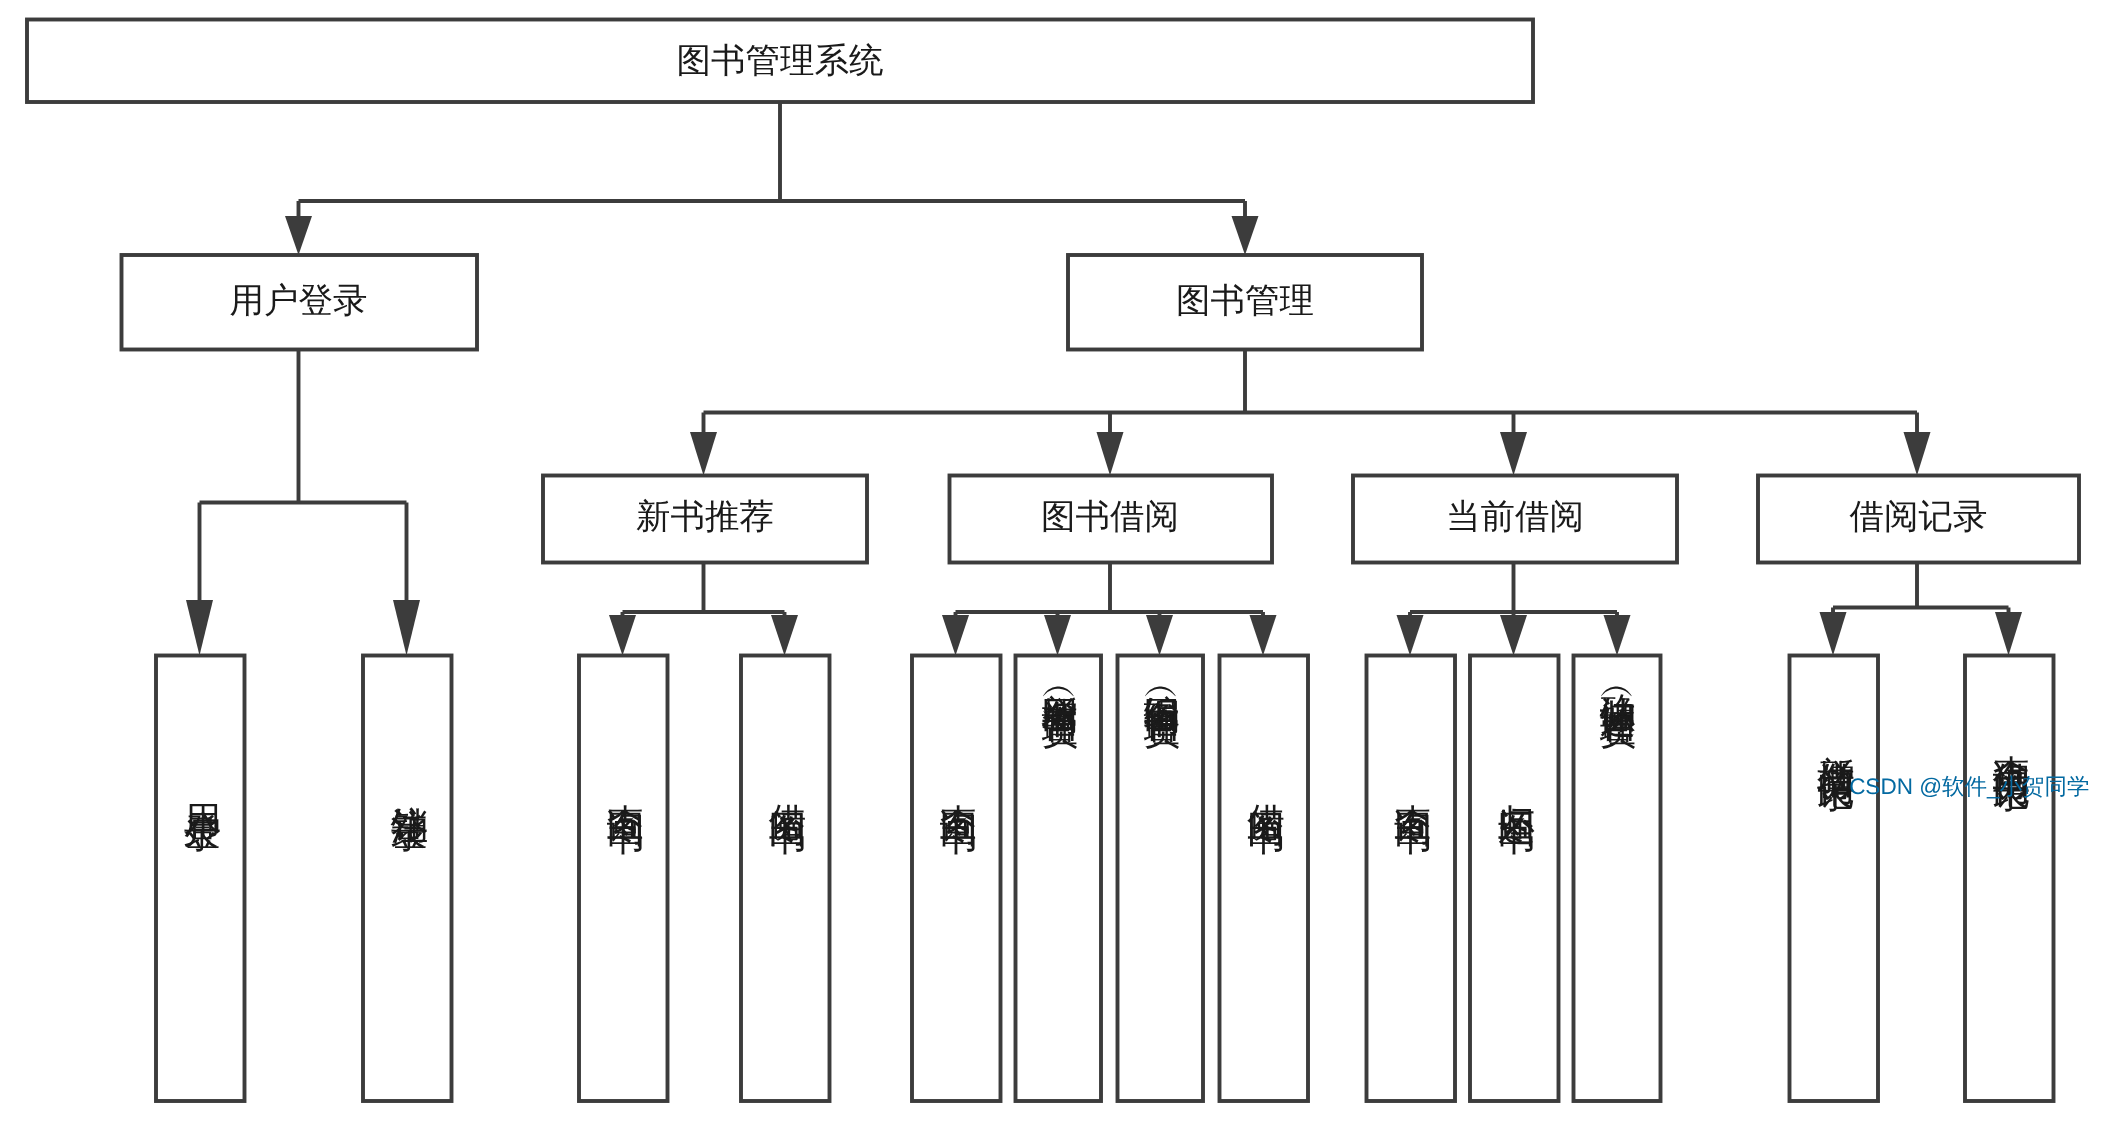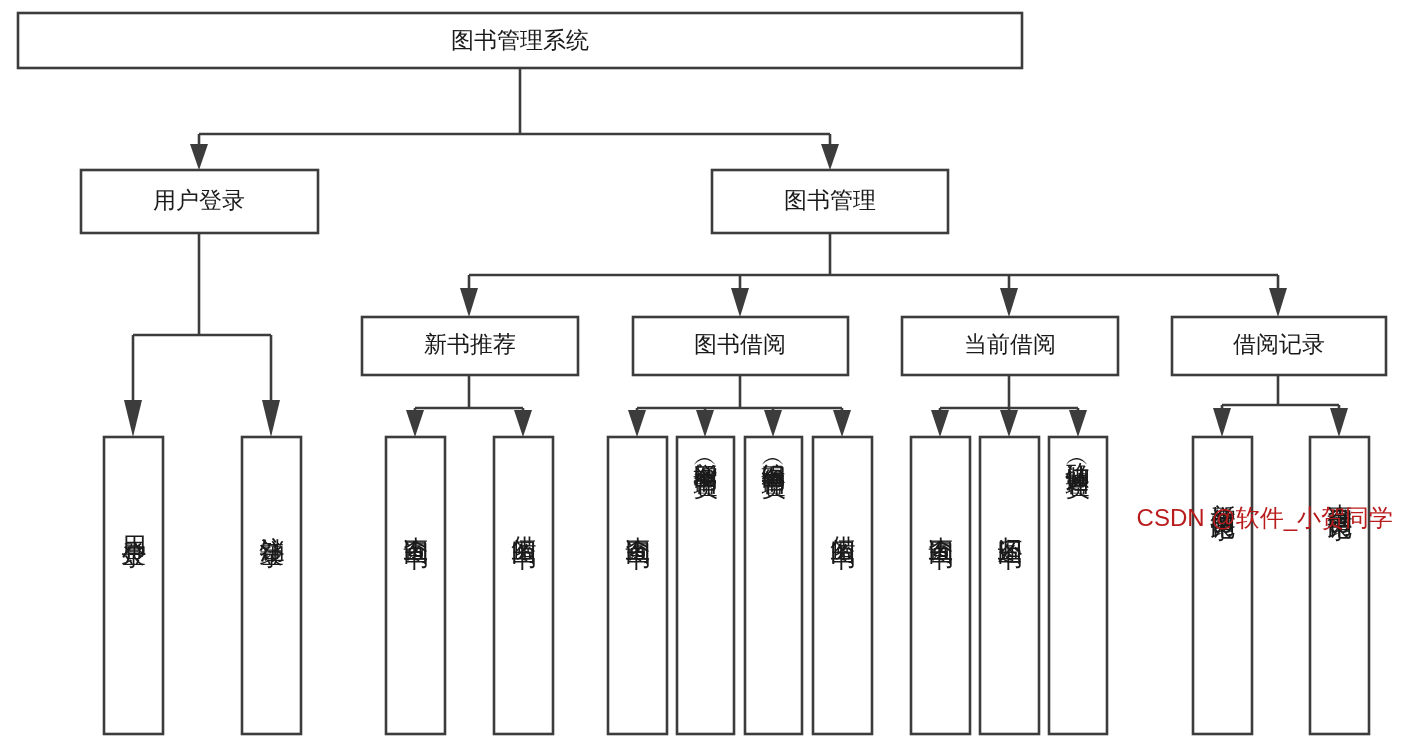--- a/index.html
+++ b/index.html
@@ -61,22 +61,22 @@
     white-space: nowrap;
     text-align: center;
     pointer-events: none;
     user-select: none;
   }
   .watermark {
     position: absolute;
     right: 12px;
     bottom: 6px;
     font-family: "Liberation Sans", "DejaVu Sans", sans-serif;
-    font-size: 24px;
-    color: #b91c1c;
+    font-size: 15px;
+    color: #0369a1;
     white-space: nowrap;
     user-select: none;
   }
 </style>
 </head>
 <body>
 
 <div id="diagram-root">
 
   <svg id="flow" viewBox="0 0 1405 747" xmlns="http://www.w3.org/2000/svg">

